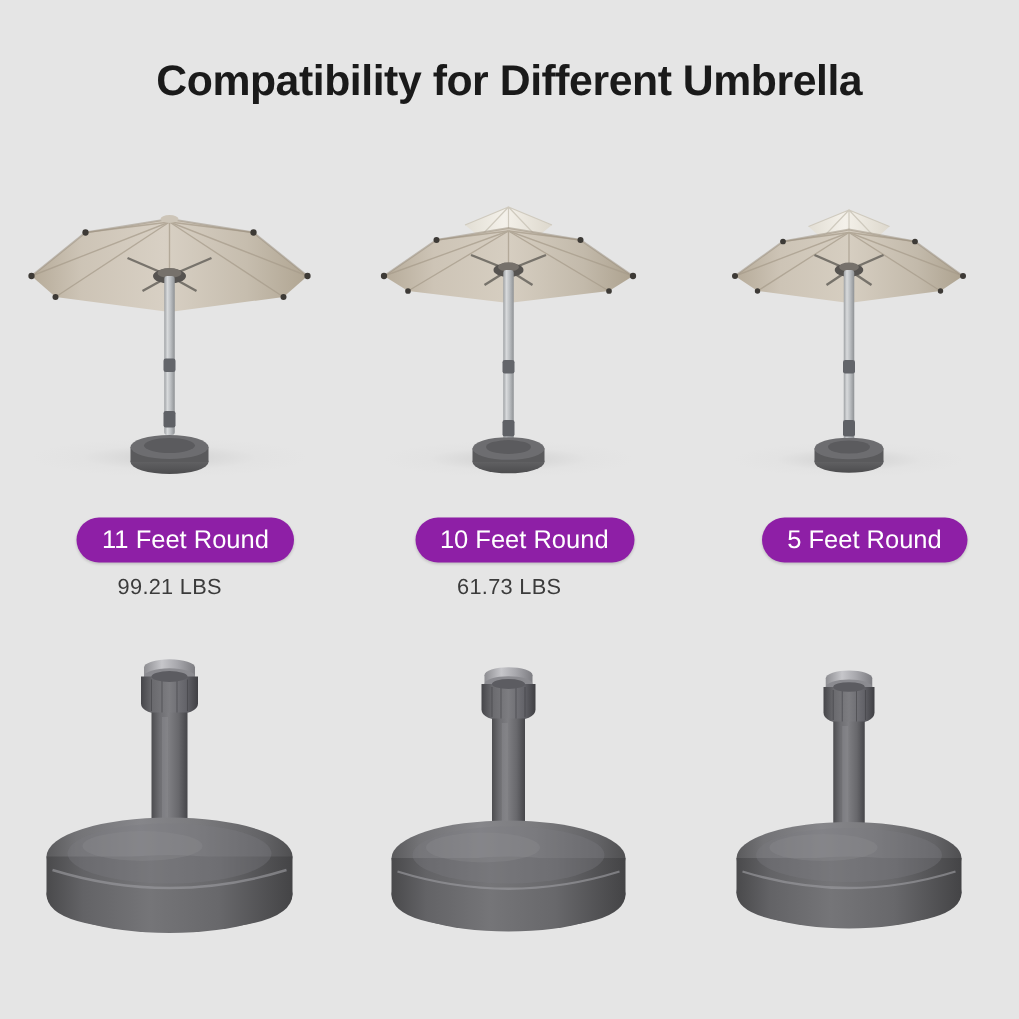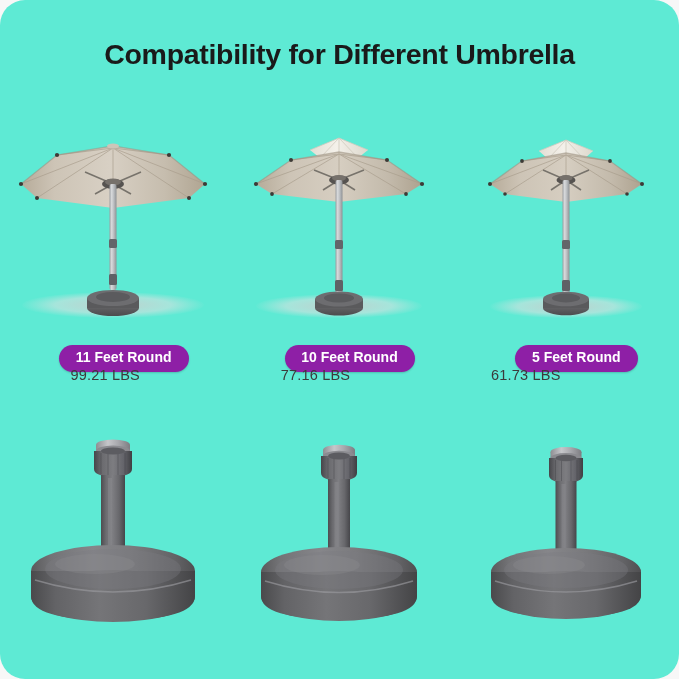--- a/index.html
+++ b/index.html
@@ -13,22 +13,21 @@
     background: #f7f7f7;
     font-family: "Liberation Sans", sans-serif;
     overflow: hidden;
     position: relative;
   }
 
   .page {
     width: 679px;
     height: 679px;
     position: relative;
-    background: #5eead4;
-    border-radius: 25px;
+    background: #e5e5e5;
   }
 
   
   .title {
     position: absolute;
     top: 38px;
     left: 0;
     width: 679px;
     text-align: center;
     font-size: 28.5px;
@@ -87,32 +86,32 @@
   .badge-cell {
     width: 226.33px;
     display: flex;
     justify-content: center;
   }
   .badge {
     display: inline-block;
     padding: 4px 17px 5px;
     border-radius: 999px;
     color: #ffffff;
-    font-size: 14px;
-    font-weight: bold;
+    font-size: 17px;
+    font-weight: normal;
     line-height: 1.25;
     white-space: nowrap;
     box-shadow: 0 1px 2px rgba(0,0,0,0.18);
     margin-left: 21px;
   }
 
   
   .weight-row {
     position: absolute;
-    top: 366px;
+    top: 383px;
     left: 0;
     width: 631px;
     display: flex;
   }
   .weight-cell {
     width: 226.33px;
     text-align: center;
   }
   .weight {
     font-size: 14.5px;
@@ -414,23 +413,20 @@
     <div class="badge-cell">
       <span class="badge" style="background: rgb(142, 31, 166); color: rgb(255, 255, 255);">5 Feet Round</span>
     </div>
   </div>
 
   <div class="weight-row">
     <div class="weight-cell">
       <span class="weight" style="color: rgb(59, 59, 59);">99.21 LBS</span>
     </div>
     <div class="weight-cell">
-      <span class="weight" style="color: rgb(59, 59, 59);">77.16 LBS</span>
-    </div>
-    <div class="weight-cell">
       <span class="weight" style="color: rgb(59, 59, 59); margin-top: 12px;">61.73 LBS</span>
     </div>
   </div>
 
   <div class="base-row">
 
     <div class="base-cell">
       <div class="base-wrap">
         <svg width="180" height="205" viewBox="0 0 180 205">
           <defs>

